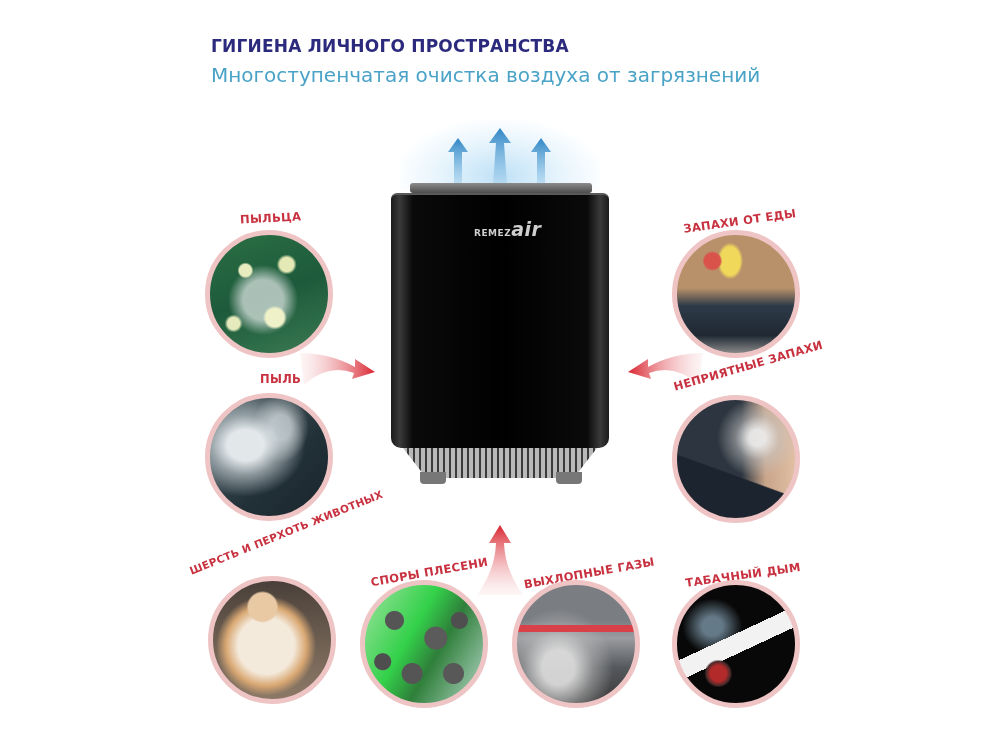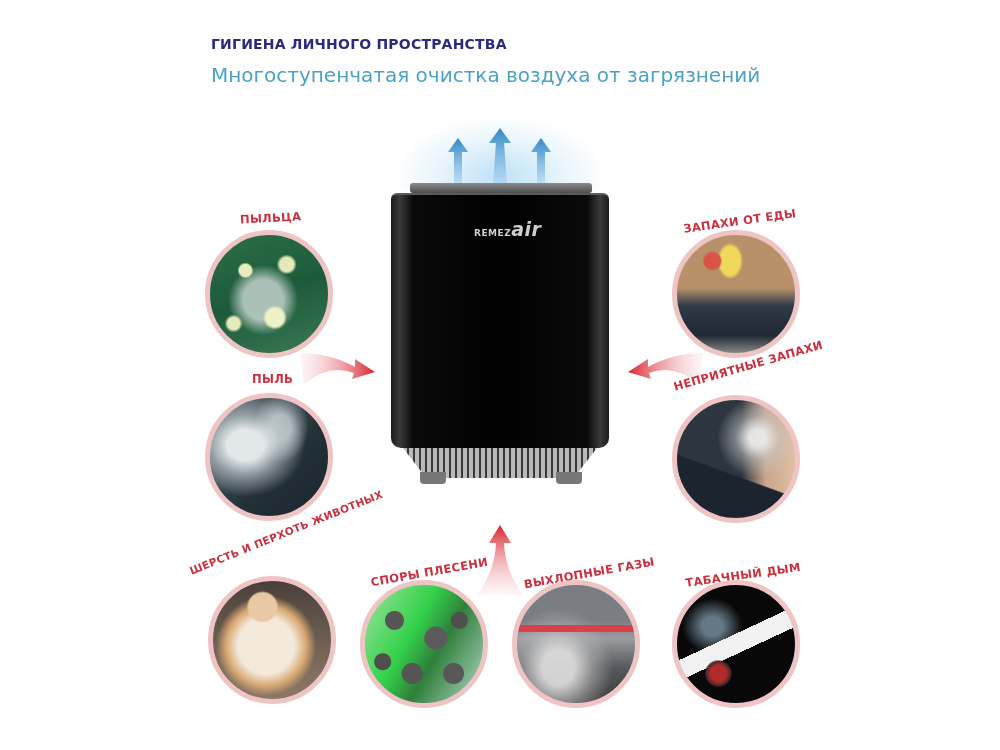--- a/index.html
+++ b/index.html
@@ -1,21 +1,21 @@
 <!DOCTYPE html>
 <html><head>
   <meta charset="utf-8">
   <style>
     * { box-sizing: border-box; margin: 0; padding: 0; }
     html, body { width: 1000px; height: 750px; background: #ffffff; overflow: hidden; }
     body { position: relative; font-family: "DejaVu Sans", sans-serif; }
 
     .title {
       position: absolute; left: 211px; top: 36px;
-      font-size: 14px; font-weight: bold; color: #2b2a7d; letter-spacing: 0.2px;
+      font-size: 17px; font-weight: bold; color: #2b2a7d; letter-spacing: 0.2px;
       font-family: "DejaVu Sans", sans-serif;
     }
     .subtitle {
       position: absolute; left: 211px; top: 63px;
       font-size: 20px; color: #4aa3c7;
       font-family: "DejaVu Sans", sans-serif;
     }
 
     
     .airflow {
@@ -119,21 +119,21 @@
   <div class="circle" style="left:205px;top:230px;background:
     radial-gradient(circle at 30% 30%, #e8edc0 0 6px, transparent 8px),
     radial-gradient(circle at 65% 25%, #e4e9b5 0 7px, transparent 10px),
     radial-gradient(circle at 55% 70%, #eff2c8 0 9px, transparent 12px),
     radial-gradient(circle at 20% 75%, #e6ebbd 0 6px, transparent 9px),
     radial-gradient(circle at 45% 55%, rgba(230,235,235,0.7) 0 20px, transparent 35px),
     linear-gradient(160deg, #2b6f44, #1d5a3b 50%, #3a7a52);"></div>
 </div>
 
 <div class="pollutant">
-  <div class="label" style="left:252px;top:372px">ПЫЛЬ</div>
+  <div class="label" style="left:260px;top:372px">ПЫЛЬ</div>
   <div class="circle" style="left:205px;top:393px;background:
     radial-gradient(ellipse at 30% 40%, rgba(235,240,242,0.95) 0 18px, rgba(200,210,214,0.6) 35px, transparent 60px),
     radial-gradient(ellipse at 60% 25%, rgba(220,228,230,0.7) 0 10px, transparent 28px),
     linear-gradient(135deg, #5a6a70, #223038 60%, #1a262c);"></div>
 </div>
 
 <div class="pollutant">
   <div class="label" style="left:683px;top:214px;transform:rotate(-8deg)">ЗАПАХИ ОТ ЕДЫ</div>
   <div class="circle" style="left:672px;top:230px;background:
     radial-gradient(circle at 30% 22%, #d9534a 0 8px, transparent 10px),

